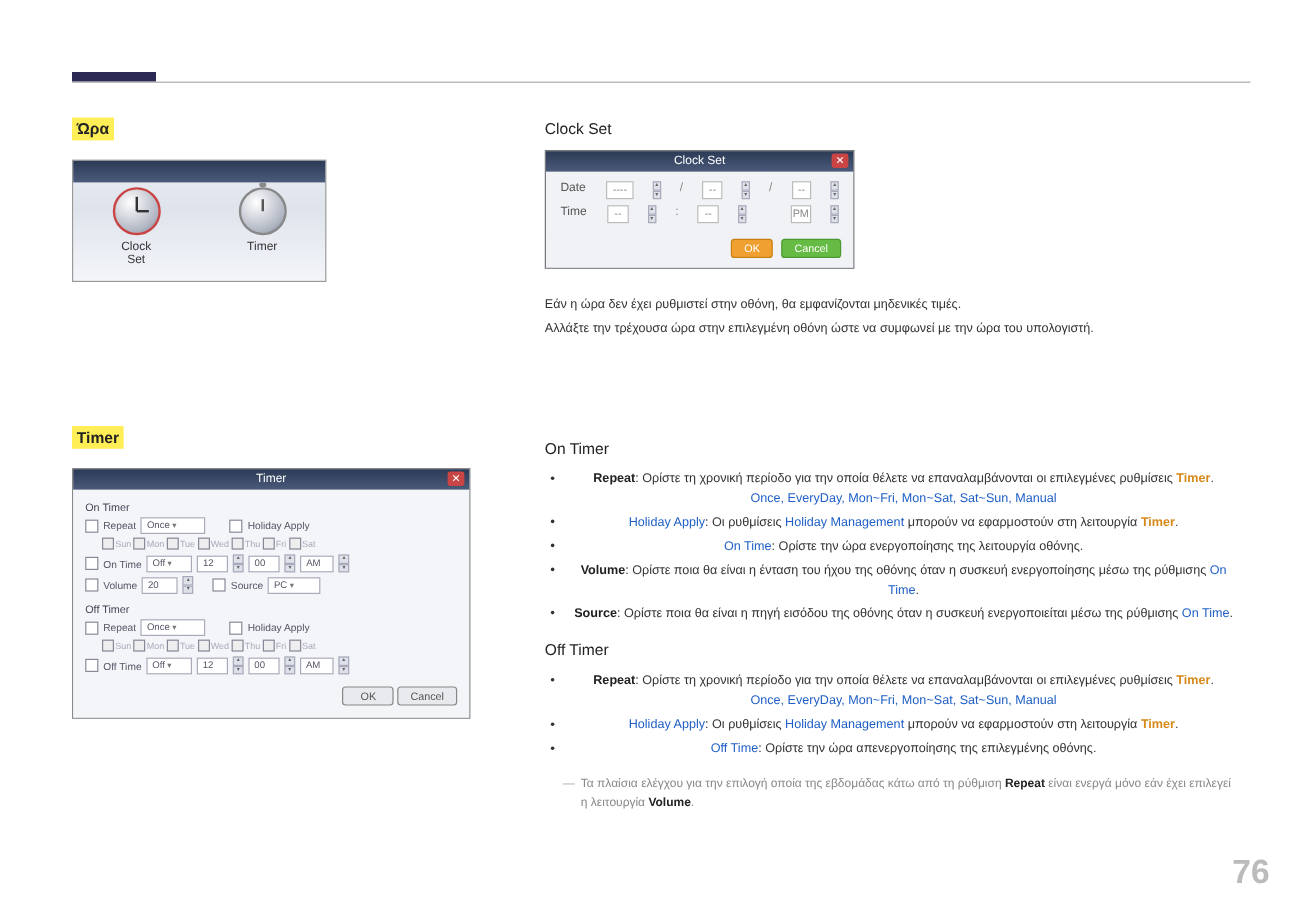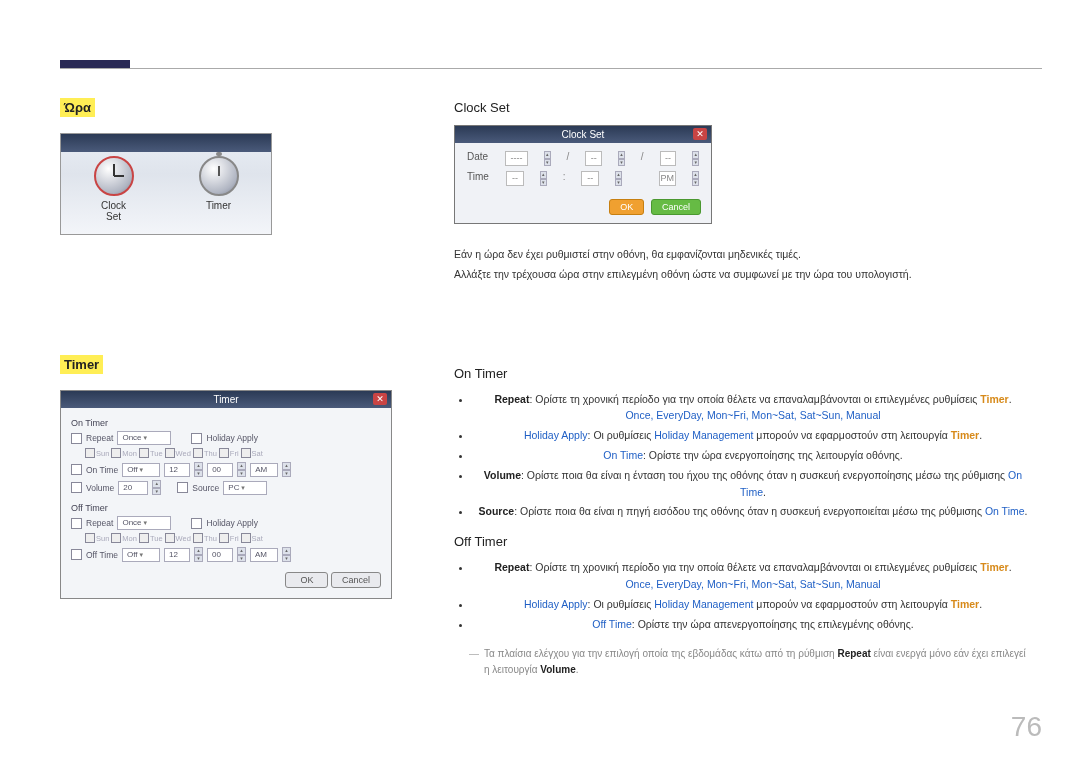--- a/index.html
+++ b/index.html
@@ -47,25 +47,25 @@
     padding: 2px 4px;
     display: inline-block;
   }
   .section-title {
     font-size: 13px;
     color: #222;
     margin-bottom: 10px;
   }
   .page-num {
     position: absolute;
-    right: 38px;
+    right: 22px;
     bottom: 20px;
     font-size: 28px;
     color: #bbb;
-    font-weight: 400;
+    font-weight: 700;
   }
 
   
   .icons-panel {
     width: 210px;
     height: 100px;
     margin-top: 16px;
     border: 1px solid #999;
     background: linear-gradient(#e9eef5 0%, #dfe4ec 40%, #f3f5f9 100%);
     display: flex;

